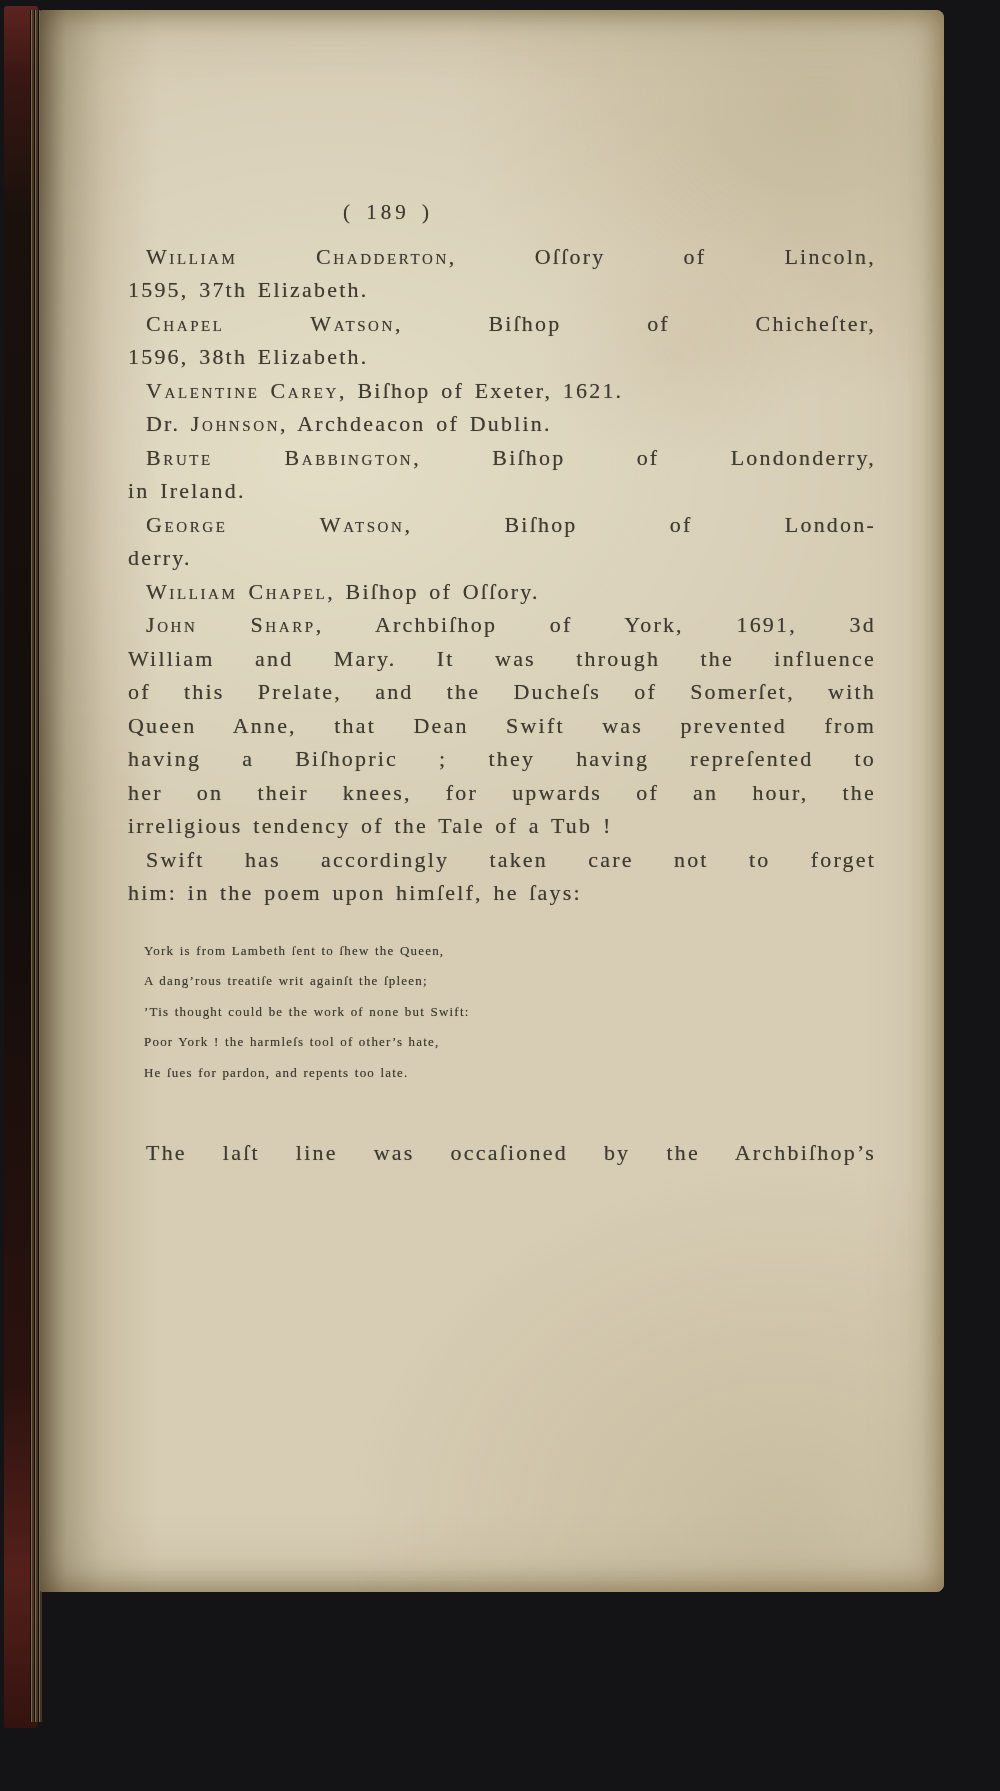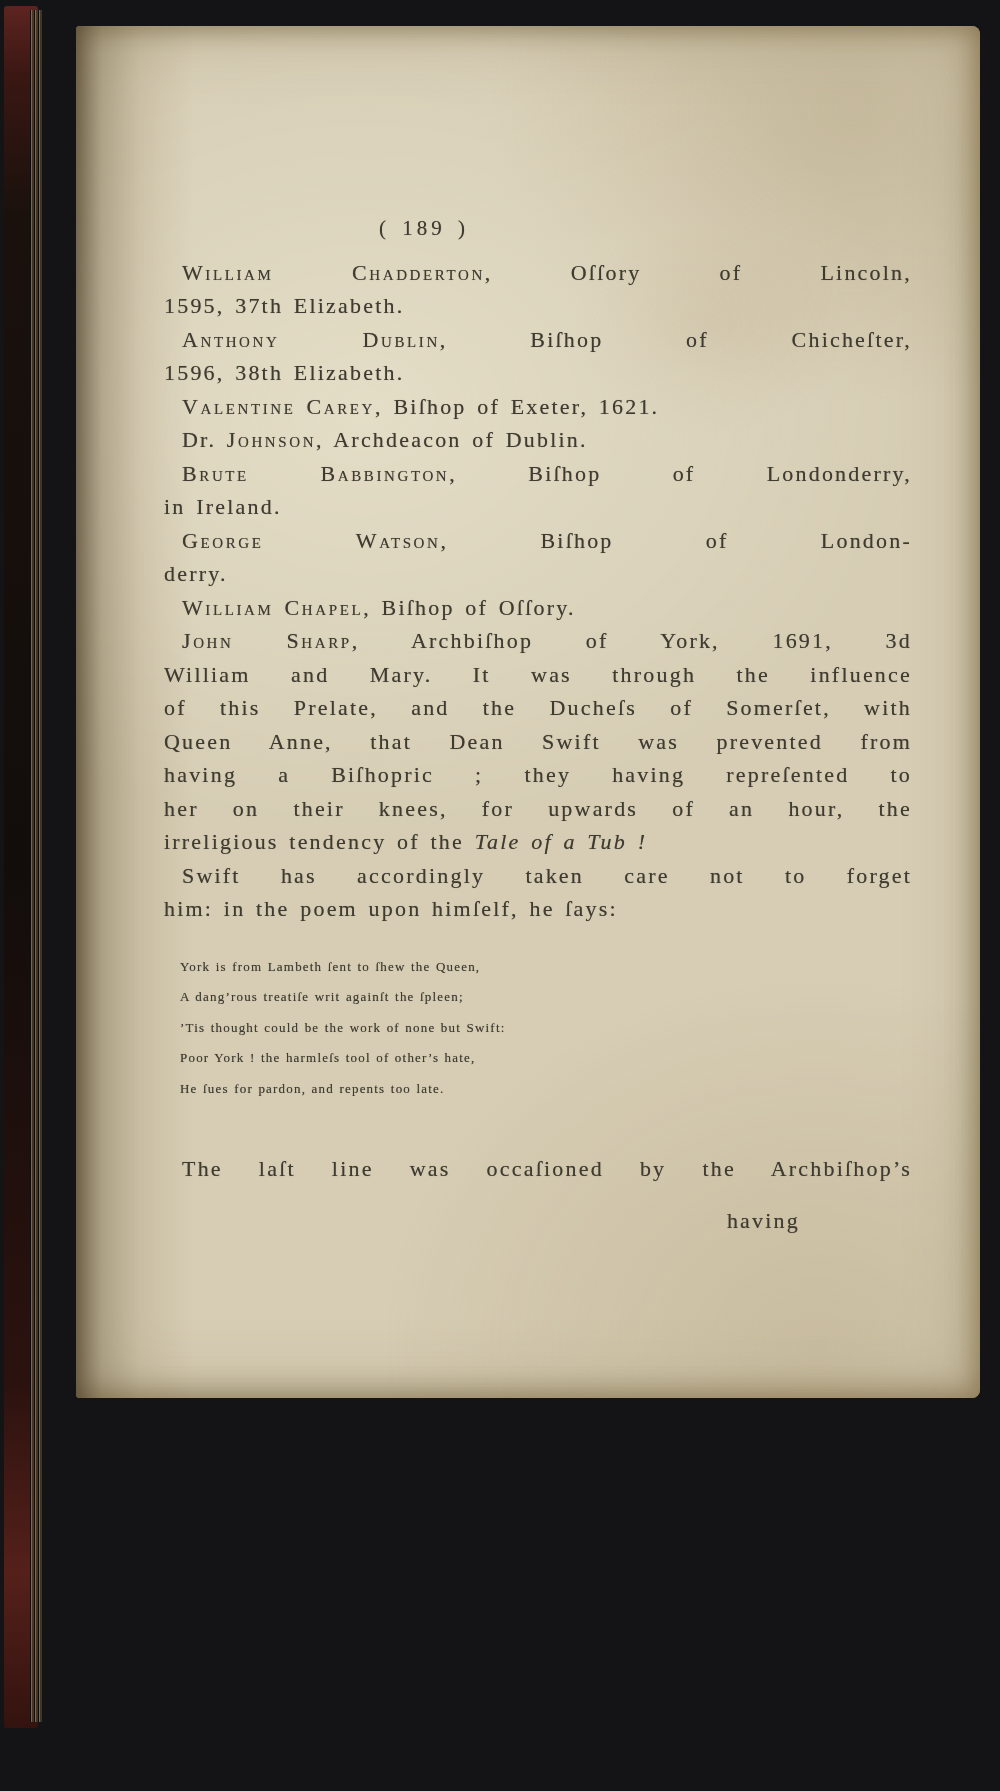--- a/index.html
+++ b/index.html
@@ -27,28 +27,27 @@
       #2b120f 80%, #55201a 91%, #33130f 100%);
   }
   .page-edges{
     position:absolute;left:30px;top:10px;width:12px;height:1712px;
     background:repeating-linear-gradient(90deg,
       #0d0a08 0 1px, #8a7954 1px 2px, #4a3b24 2px 4px);
     opacity:.85;
   }
   
   .page{
-    position:absolute;left:40px;top:26px;width:904px;height:1372px;
+    position:absolute;left:40px;top:10px;width:904px;height:1582px;
     background:var(--page);
     border-radius:4px 8px 8px 4px;
     box-shadow:inset 0 0 70px rgba(110,90,55,.35),
                inset -10px 0 25px rgba(120,100,60,.28),
                inset 0 8px 18px rgba(120,100,60,.28),
                inset 0 -10px 22px rgba(115,95,58,.3);
-    margin-left:36px;
   }
   .page-texture{
     position:absolute;inset:0;border-radius:inherit;pointer-events:none;
     background:
       radial-gradient(900px 700px at 32% 28%, rgba(255,252,235,.35), rgba(0,0,0,0) 62%),
       radial-gradient(520px 420px at 86% 6%, rgba(140,115,70,.22), rgba(0,0,0,0) 70%),
       radial-gradient(620px 520px at 82% 96%, rgba(150,125,80,.2), rgba(0,0,0,0) 70%),
       radial-gradient(200px 150px at 70% 22%, rgba(150,128,86,.12), rgba(0,0,0,0) 70%);
   }
   .gutter{
@@ -67,21 +66,21 @@
   }
   .pagenum{
     width:520px;text-align:center;letter-spacing:4px;
     font-size:21px;margin-bottom:10px;
   }
   .para{margin:0;}
   .line{text-align:justify;text-align-last:justify;}
   .line.last{text-align-last:left;}
   .line.indent{text-indent:18px;}
   .sc{font-variant:small-caps;letter-spacing:2.6px;}
-  .i{font-style:italic;}
+  .i{}
   .poem{
     margin:26px 0 0 16px;
     font-size:13px;line-height:30.5px;
     letter-spacing:1.2px;word-spacing:1px;
   }
   .pline{text-align:left;}
   .closing{margin-top:48px;}
   .catchword{
     text-align:right;padding-right:112px;margin-top:18px;
   }
@@ -99,21 +98,21 @@
 
     <div class="textblock">
       <div class="pagenum">(  189  )</div>
 
       <div id="paras">
           <div class="para">
             <div class="line indent"><span class="sc">William Chadderton</span><span>, Oſſory of Lincoln,</span></div>
             <div class="line last"><span>1595, 37th Elizabeth.</span></div>
           </div>
           <div class="para">
-            <div class="line indent"><span class="sc">Anthony Dublin</span><span>, Biſhop of Chicheſter,</span></div>
+            <div class="line indent"><span class="sc">Chapel Watson</span><span>, Biſhop of Chicheſter,</span></div>
             <div class="line last"><span>1596, 38th Elizabeth.</span></div>
           </div>
           <div class="para">
             <div class="line last indent"><span class="sc">Valentine Carey</span><span>, Biſhop of Exeter, 1621.</span></div>
           </div>
           <div class="para">
             <div class="line last indent"><span>Dr. </span><span class="sc">Johnson</span><span>, Archdeacon of Dublin.</span></div>
           </div>
           <div class="para">
             <div class="line indent"><span class="sc">Brute Babbington</span><span>, Biſhop of Londonderry,</span></div>
@@ -146,16 +145,15 @@
           <div class="pline">A dang’rous treatiſe writ againſt the ſpleen;</div>
           <div class="pline">’Tis thought could be the work of none but Swift:</div>
           <div class="pline">Poor York !  the harmleſs tool of other’s hate,</div>
           <div class="pline">He ſues for pardon, and repents too late.</div>
         </div>
 
       <div class="closing">
         <div class="line indent">The laſt line was occaſioned by the Archbiſhop’s</div>
       </div>
 
-      <div class="catchword">having</div>
     </div>
   </div>
 </div>
 
 </body></html>

